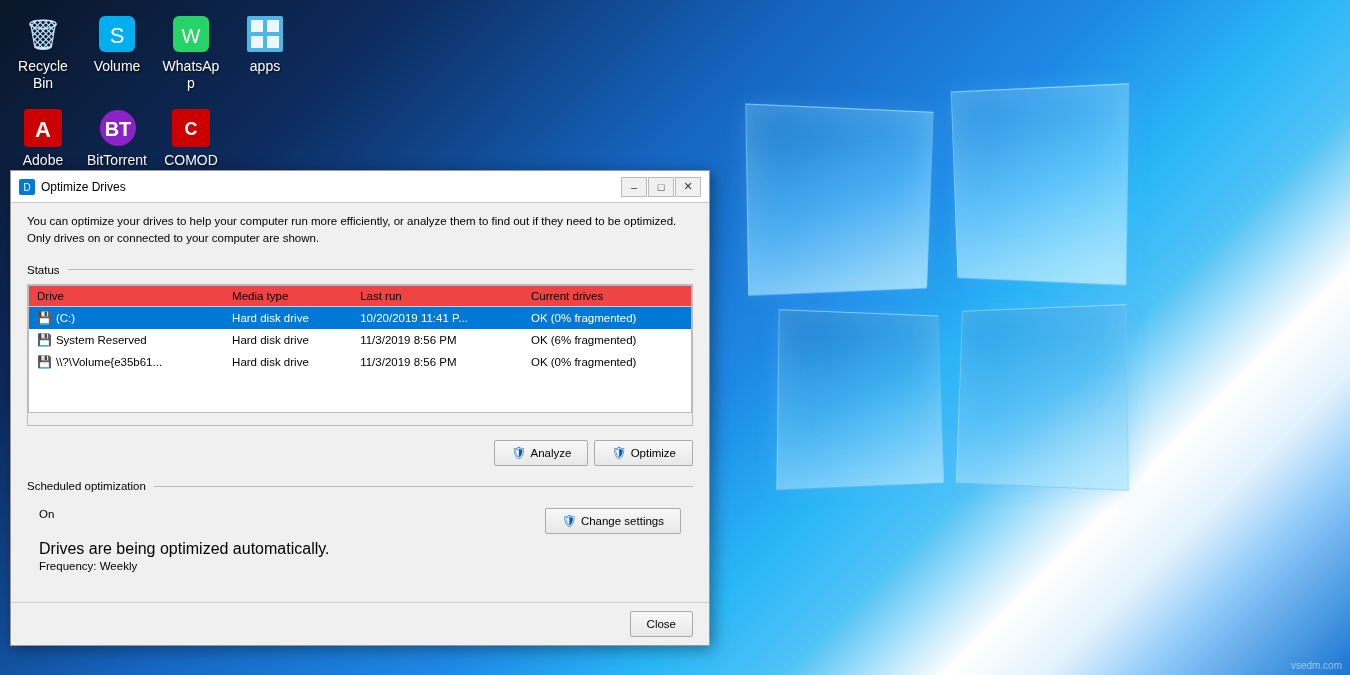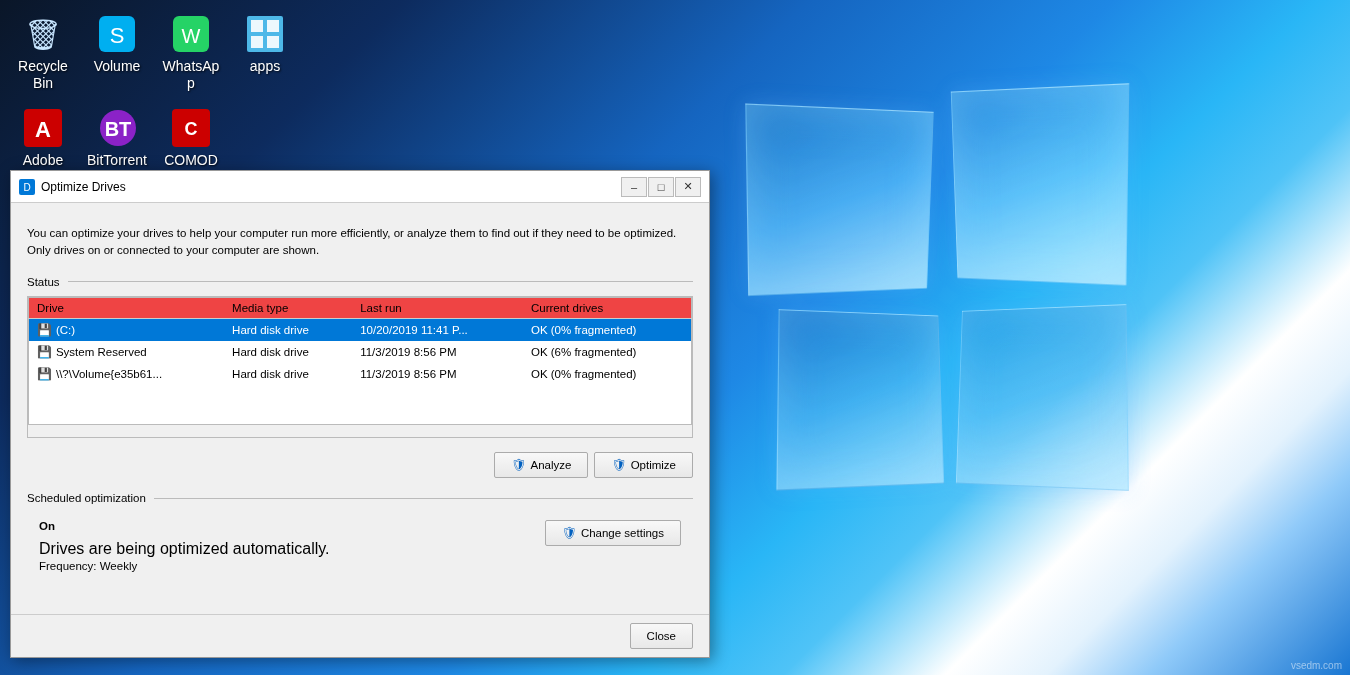--- a/index.html
+++ b/index.html
@@ -167,21 +167,21 @@
       border: 1px solid #bbb;
       display: flex;
       align-items: center;
       justify-content: center;
       font-size: 11px;
       cursor: pointer;
       color: #333;
     }
 
     .dialog-body {
-      padding: 22px 16px;
+      padding: 10px 16px;
       background: #f0f0f0;
     }
 
     .dialog-desc {
       font-size: 11.5px;
       color: #000;
       margin-bottom: 16px;
       line-height: 1.5;
     }
 
@@ -288,22 +288,22 @@
     .sched-section {
       margin-bottom: 12px;
     }
 
     .sched-content {
       padding: 8px 12px;
     }
 
     .sched-status {
       font-size: 11.5px;
-      font-weight: bold;
-      margin-bottom: 8px;
+      font-weight: normal;
+      margin-bottom: 20px;
     }
 
     .sched-desc {
       font-size: 16px;
       margin-bottom: 2px;
     }
 
     .sched-freq {
       font-size: 11.5px;
     }

